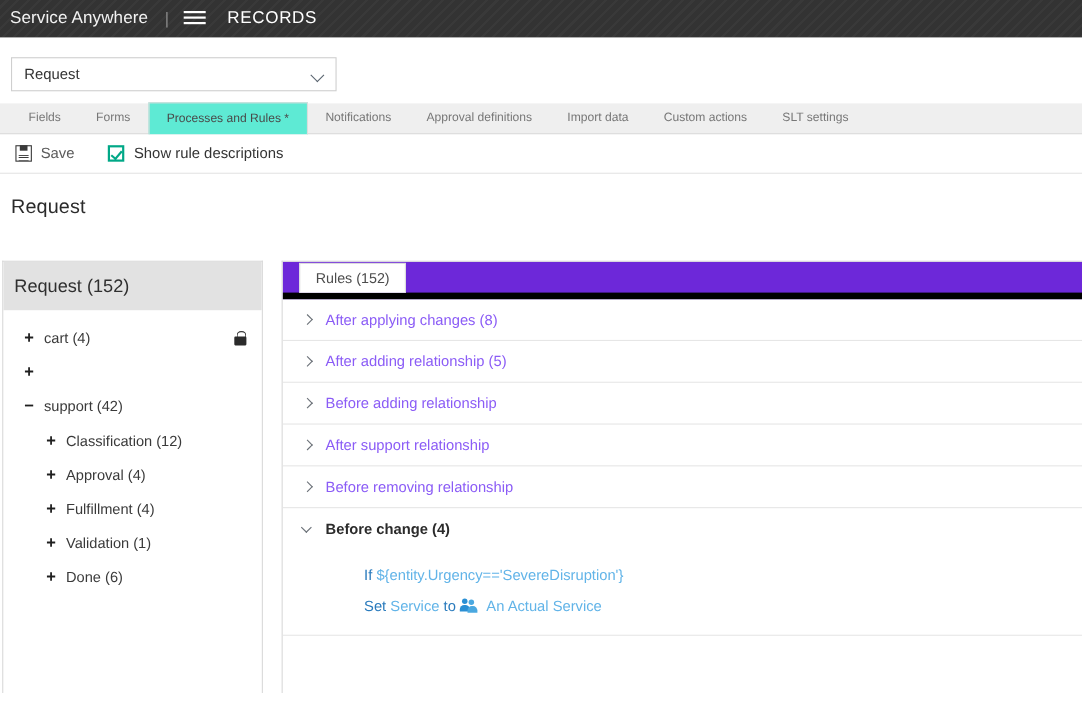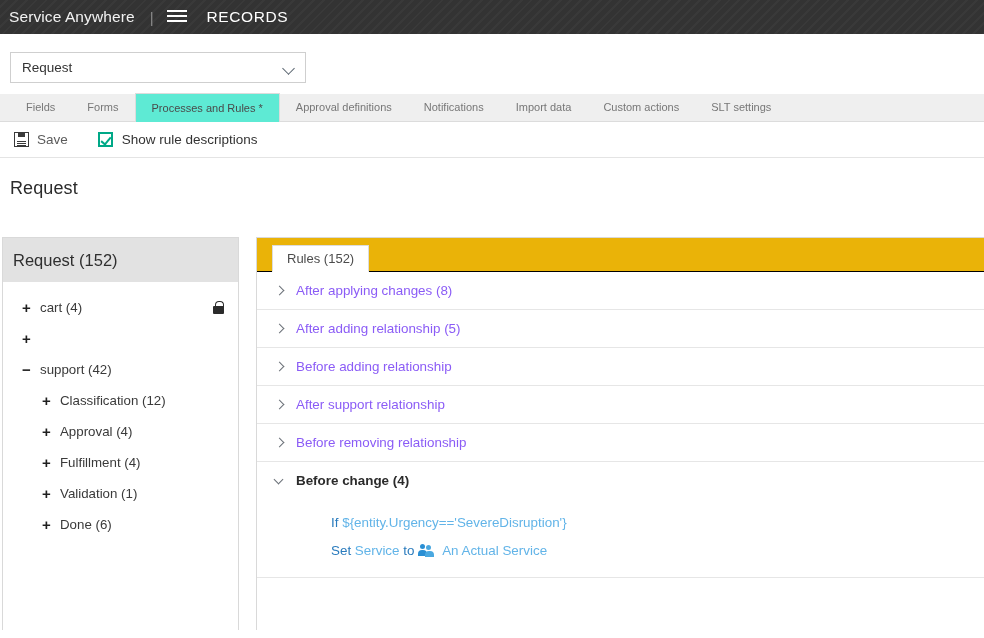--- a/index.html
+++ b/index.html
@@ -248,24 +248,24 @@
     margin-right: 0px;
     border: 1px solid #d9d9d9;
     border-right: none;
     border-bottom: none;
     background: #fff;
     height: 100%;
     overflow: hidden;
   }
   .rules-tabstrip {
     height: 34px;
-    border-bottom: 1px solid #000000;
-    display: flex; align-items: flex-end;
+    border-bottom: 6px solid #000000;
+    display: flex; align-items: flex-start;
     padding-left: 15px;
-    background: #eab308;
+    background: #6d28d9;
   }
   .rules-tab {
     height: 27px; line-height: 26px;
     padding: 0 14px;
     font-size: 13px;
     color: #4c4c4c;
     border: 1px solid #dcdcdc;
     border-bottom: 1px solid #fff;
     background: #fff;
     position: relative;
@@ -359,22 +359,22 @@
   <div class="selector">
     <span>Request</span>
     <span class="chev-down"></span>
   </div>
 </div>
 
 <div class="tabstrip">
   <div class="tab">Fields</div>
   <div class="tab">Forms</div>
   <div class="tab active">Processes and Rules *</div>
+  <div class="tab">Notifications</div>
   <div class="tab">Approval definitions</div>
-  <div class="tab">Notifications</div>
   <div class="tab">Import data</div>
   <div class="tab">Custom actions</div>
   <div class="tab">SLT settings</div>
 </div>
 
 <div class="toolbar">
   <div class="tb-btn">
     <span class="floppy"></span>
     <span class="tb-label">Save</span>
   </div>

